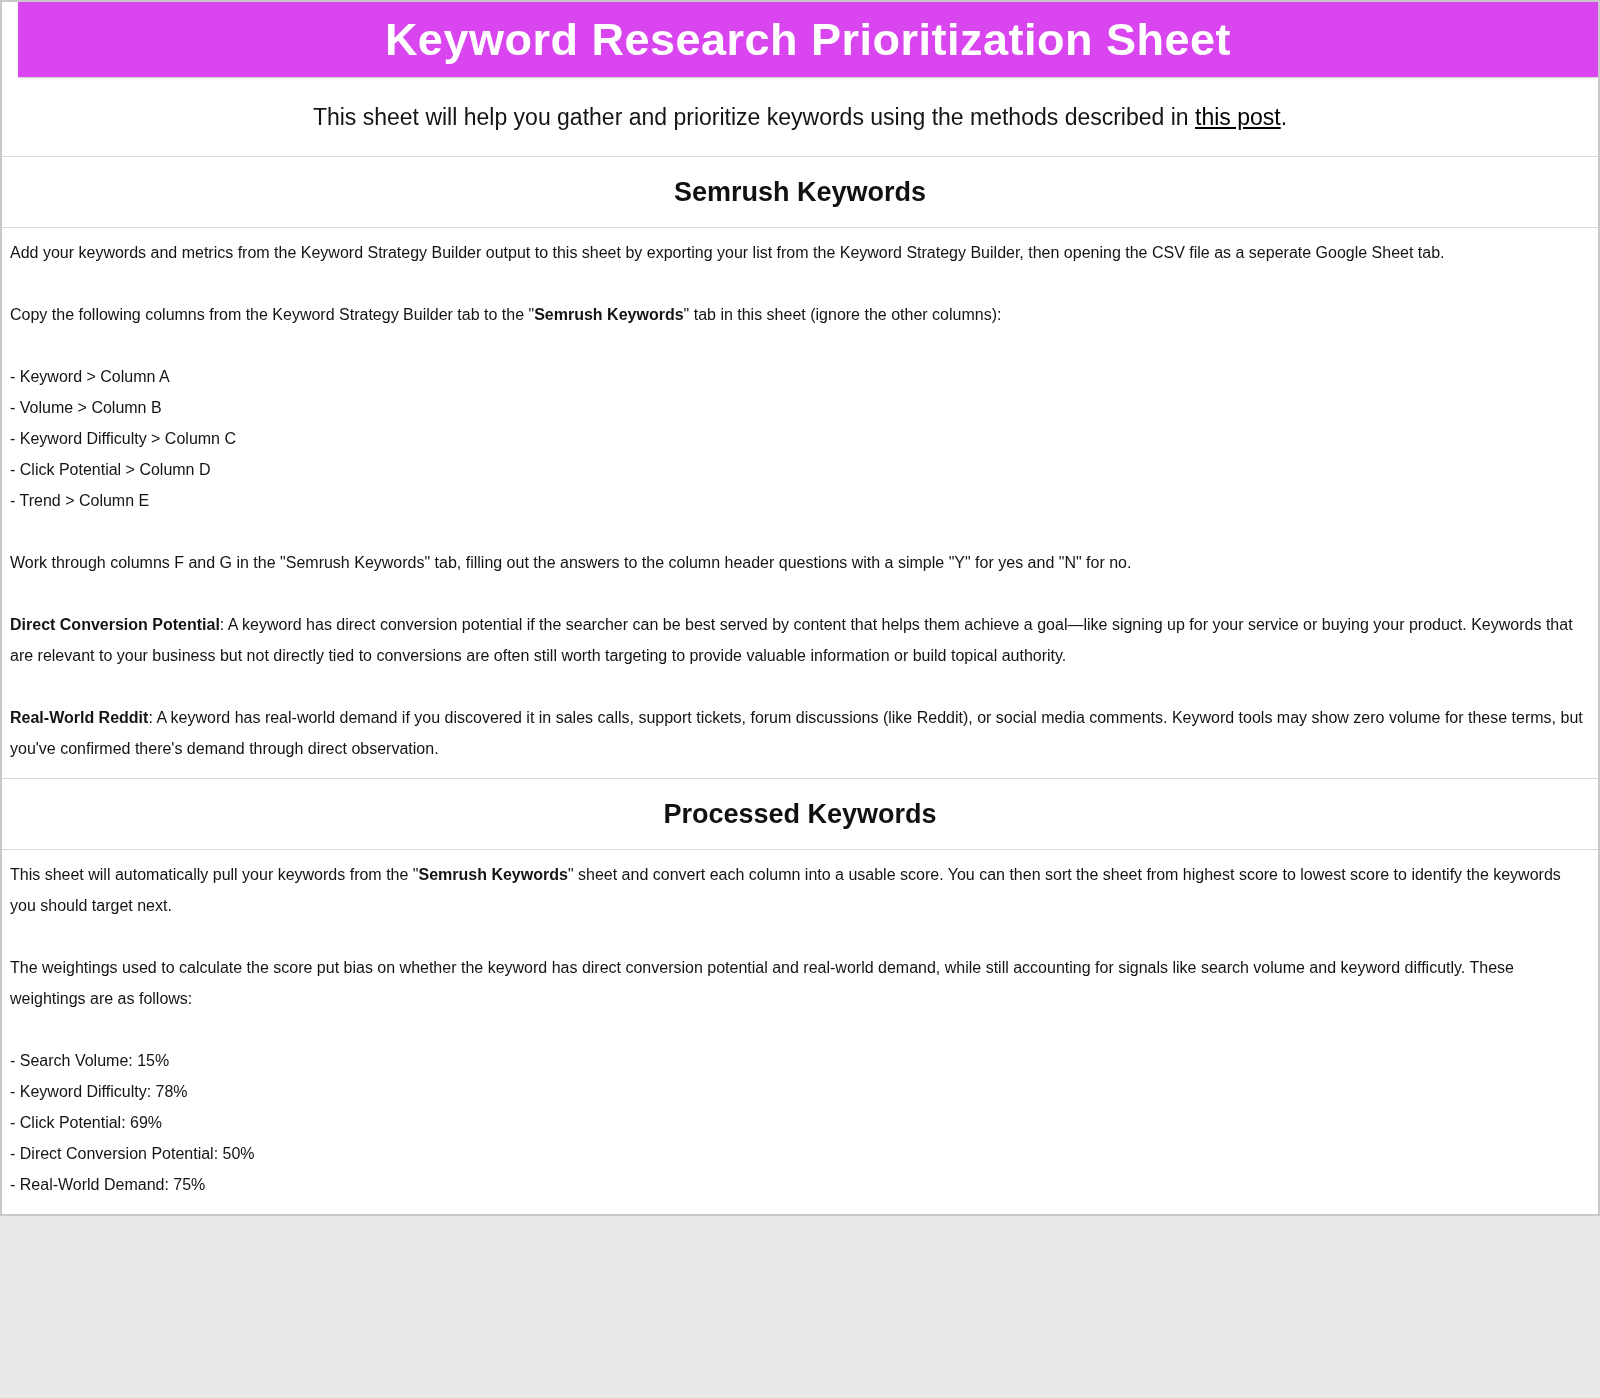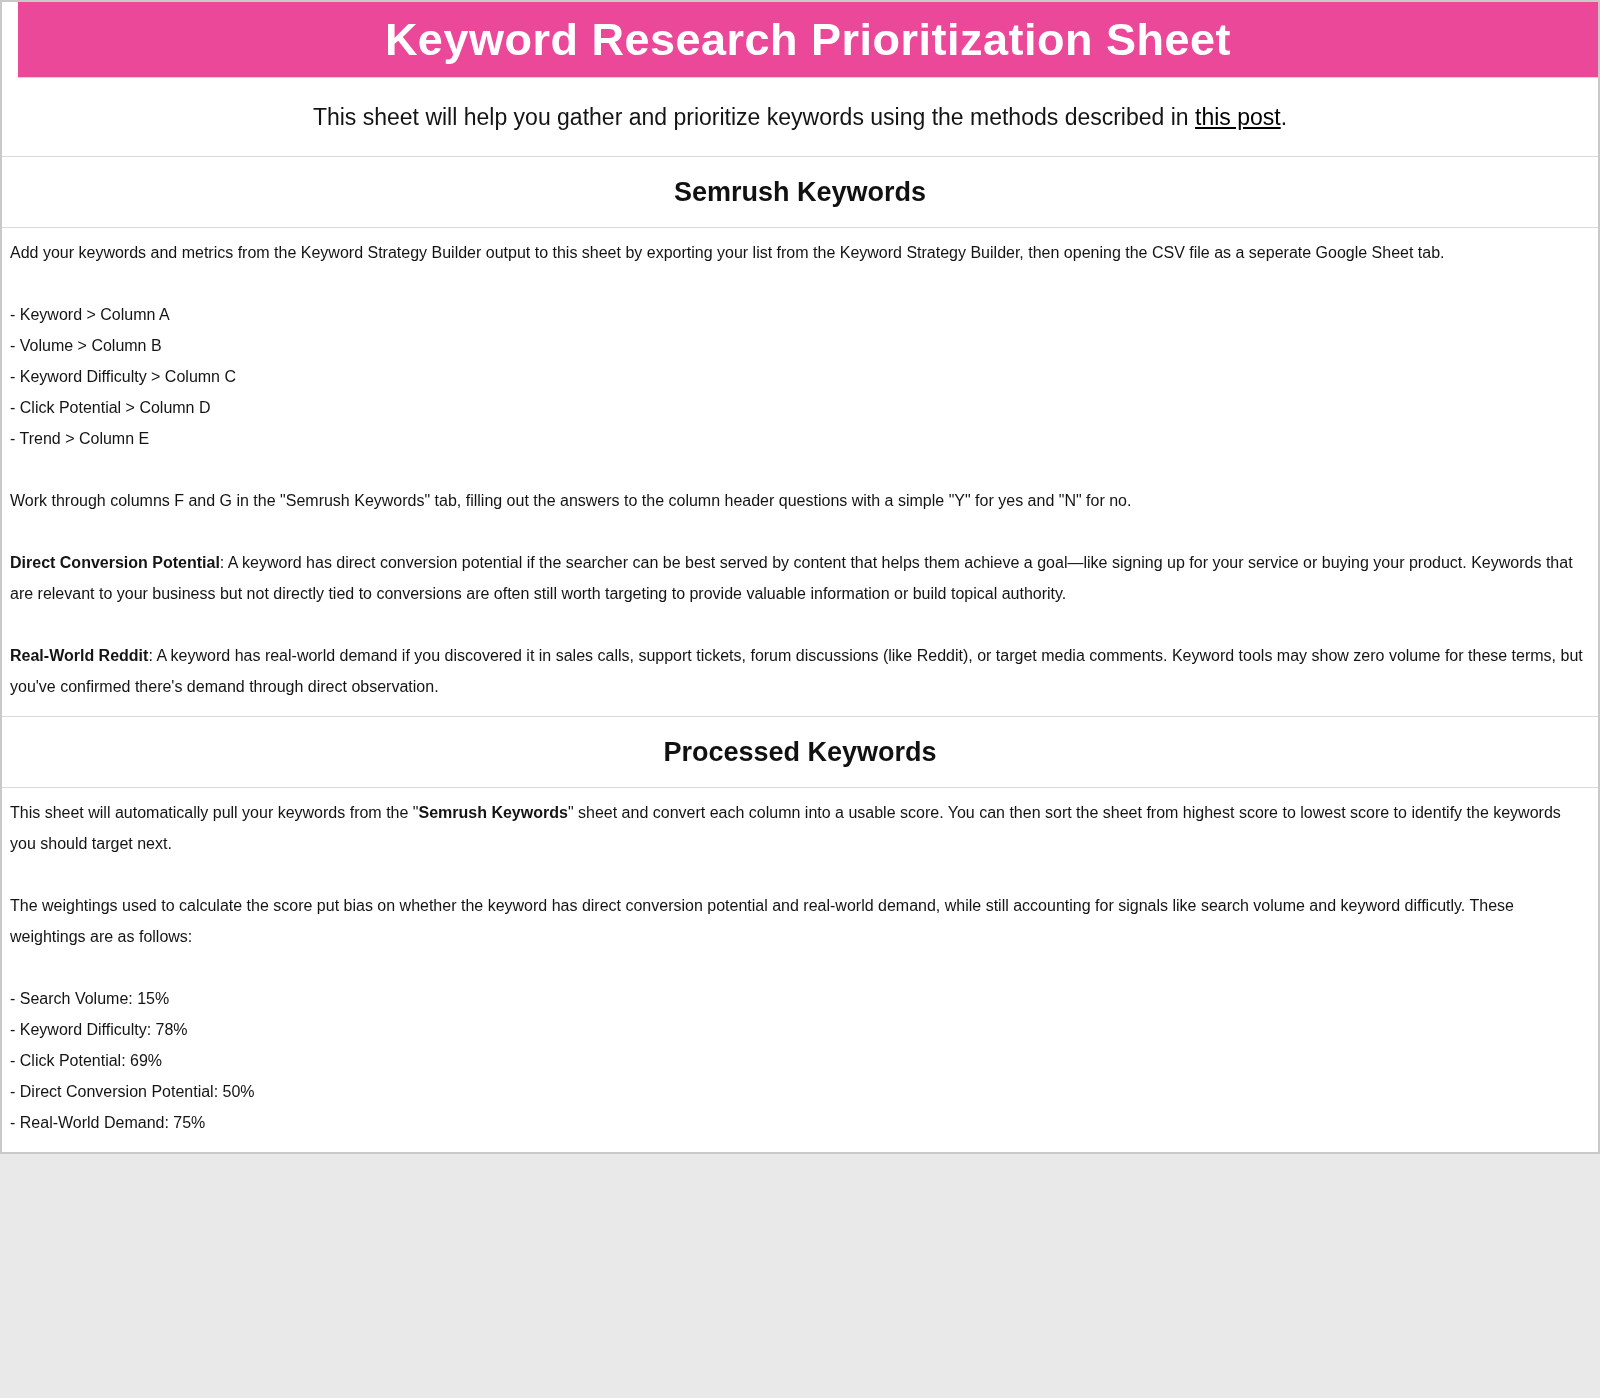--- a/index.html
+++ b/index.html
@@ -66,54 +66,57 @@
   .para { margin: 0 0 31px 0; }
   .para:last-child { margin-bottom: 0; }
   .para b { font-weight: 700; }
   .plain-list div { margin: 0; }
 </style>
 </head>
 <body>
 
 <div class="sheet">
 
-  <div class="row title-row" style="background-color: #ec4899; margin-left: 16px;">
+  <div class="row title-row" style="background-color: #d946ef; margin-left: 16px;">
     <h1>Keyword Research Prioritization Sheet</h1>
   </div>
 
   <div class="row intro-row">
     <span>
       <span>This sheet will help you gather and prioritize keywords using the methods described in </span><a href="#" style="color: #000000;">this post</a><span>.</span>
     </span>
   </div>
 
   <div class="row section-row">
     <h2>Semrush Keywords</h2>
   </div>
 
   <div class="row body-row">
     <div class="para">Add your keywords and metrics from the Keyword Strategy Builder output to this sheet by exporting your list from the Keyword Strategy Builder, then opening the CSV file as a seperate Google Sheet tab.</div>
 
+    <div class="para">
+      <span>Copy the following columns from the Keyword Strategy Builder tab to the "</span><b>Semrush Keywords</b><span>" tab in this sheet (ignore the other columns):</span>
+    </div>
 
     <div class="para plain-list">
       <div>- Keyword &gt; Column A</div>
       <div>- Volume &gt; Column B</div>
       <div>- Keyword Difficulty &gt; Column C</div>
       <div>- Click Potential &gt; Column D</div>
       <div>- Trend &gt; Column E</div>
     </div>
 
     <div class="para">Work through columns F and G in the "Semrush Keywords" tab, filling out the answers to the column header questions with a simple "Y" for yes and "N" for no.</div>
 
     <div class="para">
       <b>Direct Conversion Potential</b><span>: A keyword has direct conversion potential if the searcher can be best served by content that helps them achieve a goal—like signing up for your service or buying your product. Keywords that are relevant to your business but not directly tied to conversions are often still worth targeting to provide valuable information or build topical authority.</span>
     </div>
 
     <div class="para">
-      <b>Real-World Reddit</b><span>: A keyword has real-world demand if you discovered it in sales calls, support tickets, forum discussions (like Reddit), or target media comments. Keyword tools may show zero volume for these terms, but you've confirmed there's demand through direct observation.</span>
+      <b>Real-World Reddit</b><span>: A keyword has real-world demand if you discovered it in sales calls, support tickets, forum discussions (like Reddit), or social media comments. Keyword tools may show zero volume for these terms, but you've confirmed there's demand through direct observation.</span>
     </div>
   </div>
 
   <div class="row section-row">
     <h2>Processed Keywords</h2>
   </div>
 
   <div class="row body-row">
     <div class="para">
       <span>This sheet will automatically pull your keywords from the "</span><b>Semrush Keywords</b><span>" sheet and convert each column into a usable score. You can then sort the sheet from highest score to lowest score to identify the keywords you should target next.</span>

